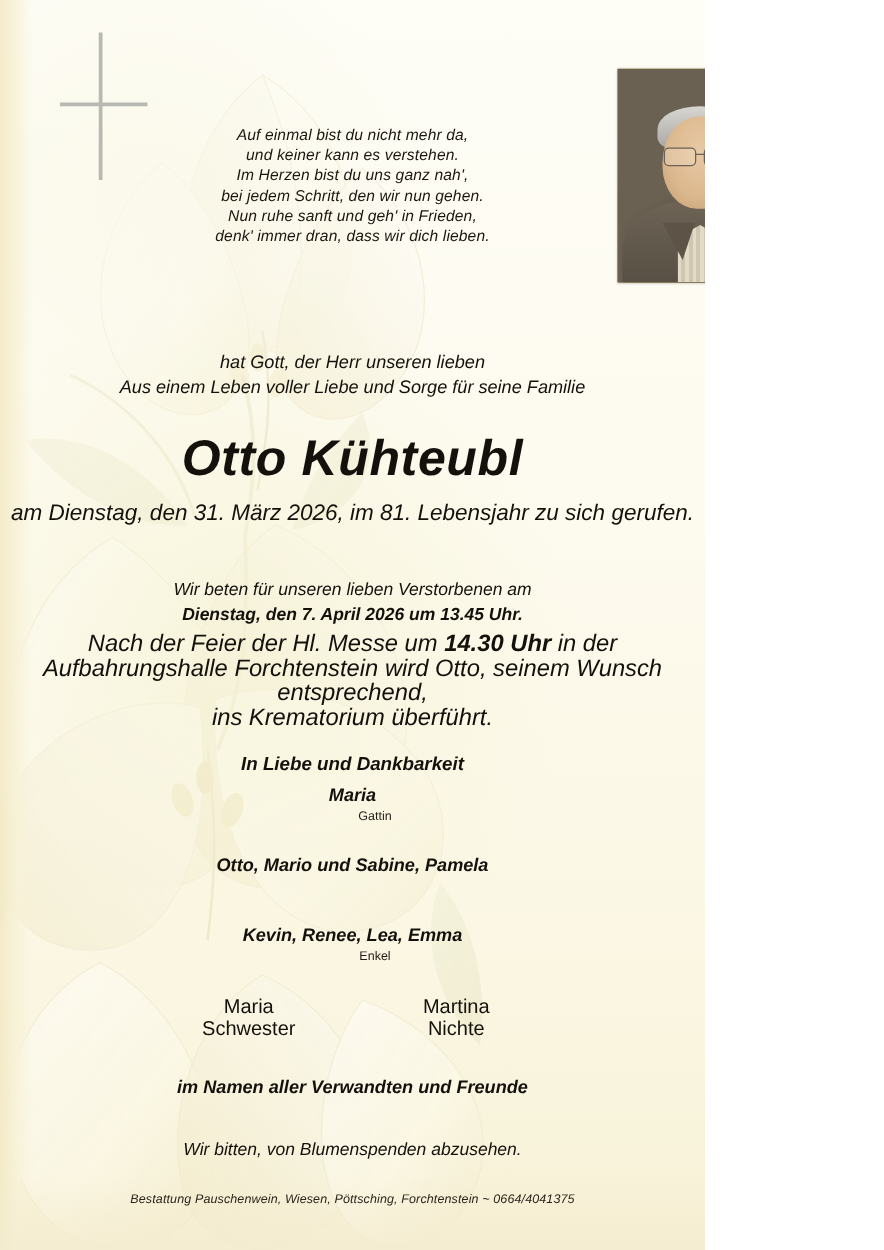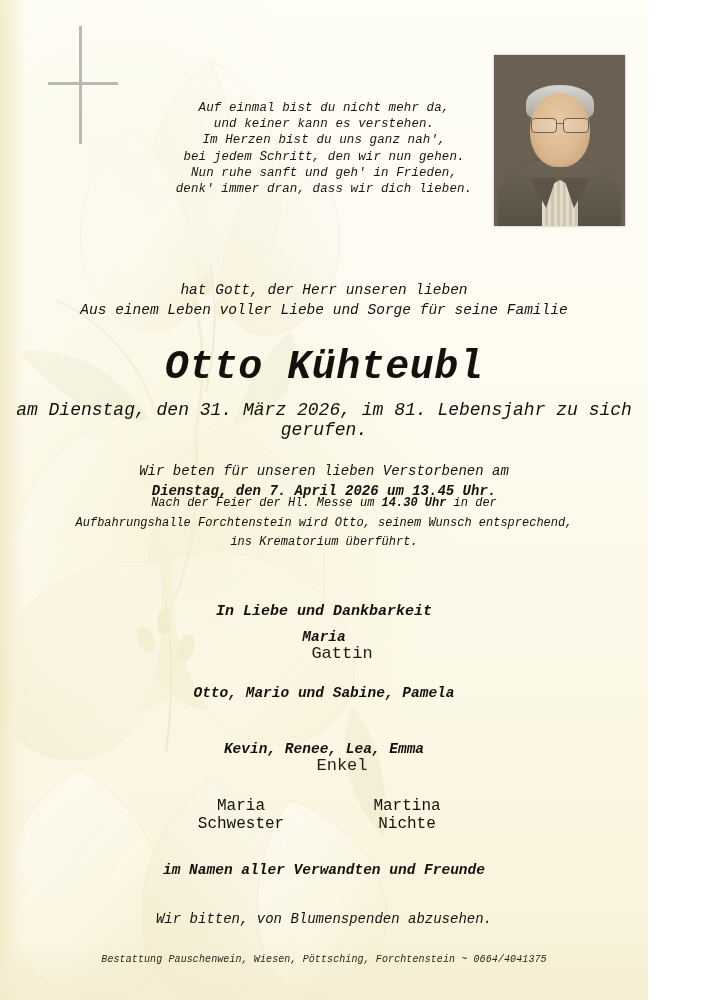--- a/index.html
+++ b/index.html
@@ -2,25 +2,25 @@
 <html><head>
 <meta charset="utf-8">
 <style>
   html, body {
     margin: 0;
     padding: 0;
     background: #ffffff;
   }
   #page {
     position: relative;
-    width: 648px;
+    width: 564px;
     height: 1000px;
     overflow: hidden;
     background: linear-gradient(to bottom, #fefdf6 0%, #fdfbef 40%, #fbf7e4 75%, #f7f1d6 100%);
-    font-family: Liberation Mono, monospace;
+    font-family: Liberation Sans, sans-serif;
     color: #14110c;
   }
 
   
   .bg-lily {
     position: absolute;
     left: -40px;
     top: 0;
     width: 520px;
     height: 1000px;
@@ -189,23 +189,23 @@
 
   .prayer {
     top: 461px;
     font-style: italic;
     font-size: 14px;
     line-height: 20px;
   }
   .prayer .b { font-weight: 700; text-align: center; }
 
   .mass {
-    top: 494px;
-    font-style: italic;
-    font-size: 12px;
+    top: 506px;
+    font-style: italic;
+    font-size: 19px;
     line-height: 19.5px;
   }
   .mass .b { font-weight: 700; }
 
   .love {
     top: 583px;
     font-style: italic;
     font-weight: 700;
     font-size: 15px;
     margin-top: 20px;
@@ -213,21 +213,21 @@
 
   .fam { position: absolute; width: 100%; text-align: center; }
   .fam .nm {
     font-style: italic;
     font-weight: 700;
     font-size: 14.5px;
     line-height: 18px;
   }
   .fam .rel {
     font-style: normal;
-    font-size: 17px;
+    font-size: 10px;
     line-height: 15px;
     color: #221d16;
     padding-left: 36px;
   }
   .fam-1 { top: 628px; }
   .fam-2 { top: 684px; }
   .fam-3 { top: 740px; }
 
   .fam-pair {
     position: absolute;

